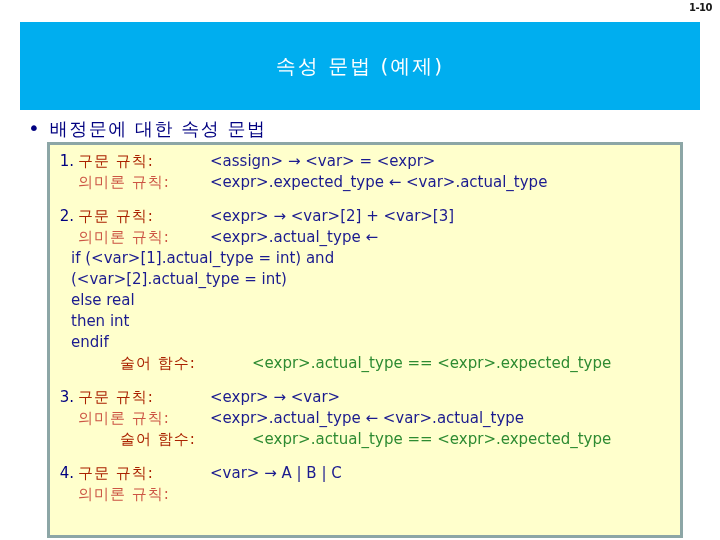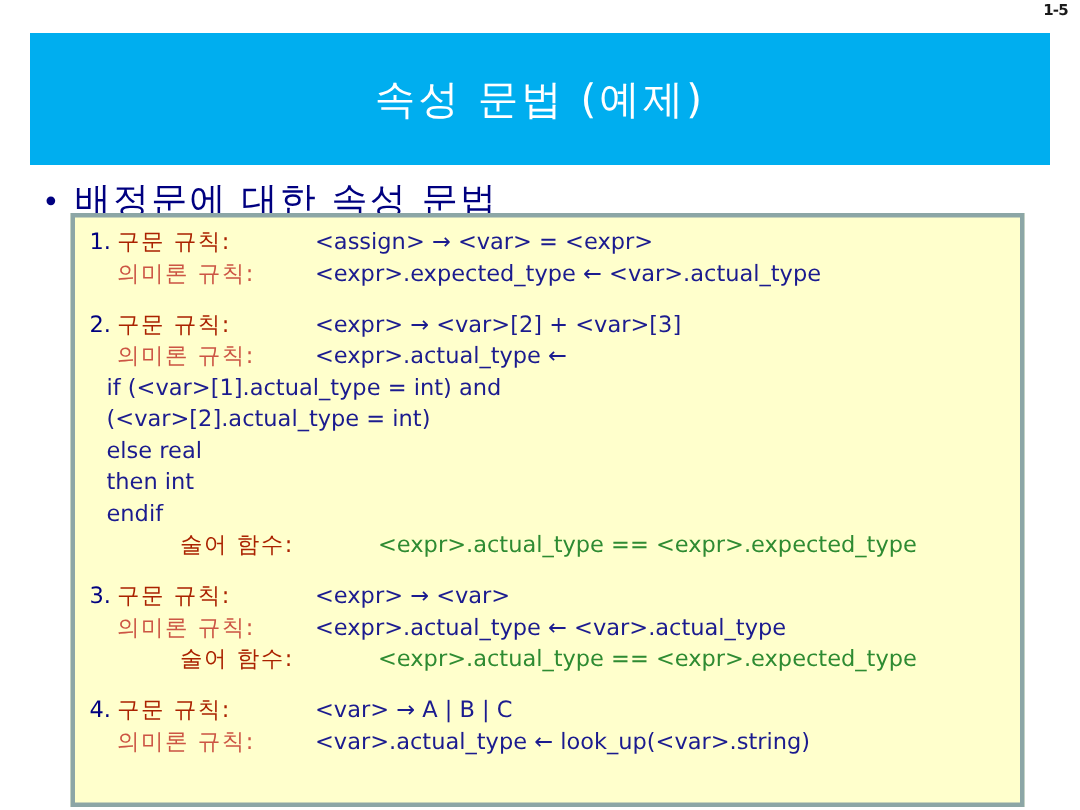--- a/index.html
+++ b/index.html
@@ -35,21 +35,21 @@
     top: 22px;
     width: 680px;
     height: 88px;
     background: #00AEEF;
     display: flex;
     align-items: center;
     justify-content: center;
   }
   .title-text {
     color: #ffffff;
-    font-size: 27px;
+    font-size: 20px;
     letter-spacing: 2px;
     white-space: nowrap;
     font-weight: normal;
   }
 
   
   .bullet-row {
     position: absolute;
     left: 28px;
     top: 117px;
@@ -57,21 +57,21 @@
     align-items: baseline;
     gap: 10px;
   }
   .bullet-dot {
     color: #000080;
     font-size: 20px;
     line-height: 20px;
   }
   .bullet-text {
     color: #000080;
-    font-size: 24px;
+    font-size: 18px;
     letter-spacing: 1.5px;
     white-space: nowrap;
   }
 
   
   .content-panel {
     position: absolute;
     left: 47px;
     top: 142px;
     width: 636px;
@@ -141,21 +141,21 @@
   }
   .ind-1 { padding-left: 254px; }
   .ind-2 { padding-left: 286px; }
   .ind-3 { padding-left: 338px; }
   .ind-4 { padding-left: 336px; }
   .ind-5 { padding-left: 222px; }
 </style>
 </head>
 <body>
 
-<div class="slide-number">1-5</div>
+<div class="slide-number">1-10</div>
 
 <div class="title-band">
   <div class="title-text">속성 문법 (예제)</div>
 </div>
 
 <div class="bullet-row">
   <span class="bullet-dot">•</span>
   <span class="bullet-text">배정문에 대한 속성 문법</span>
 </div>
 
@@ -223,16 +223,15 @@
     </div>
     <div class="rule-group">
       <div class="rule-line">
         <span class="idx">4.</span>
         <span class="label syntax">구문 규칙:</span>
         <span class="code blue">&lt;var&gt; → A | B | C</span>
       </div>
       <div class="rule-line">
         <span class="idx blank">4.</span>
         <span class="label semantic">의미론 규칙:</span>
-        <span class="code blue">&lt;var&gt;.actual_type ← look_up(&lt;var&gt;.string)</span>
       </div>
     </div>
   </div>
 
 </body></html>

